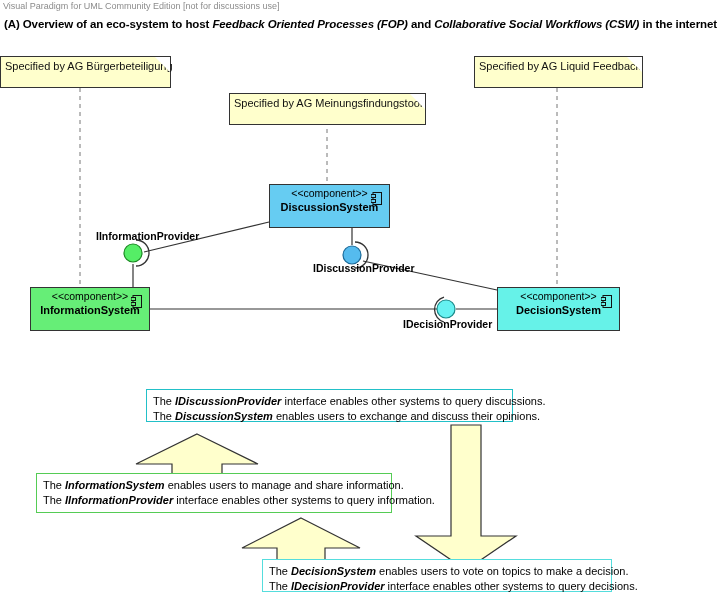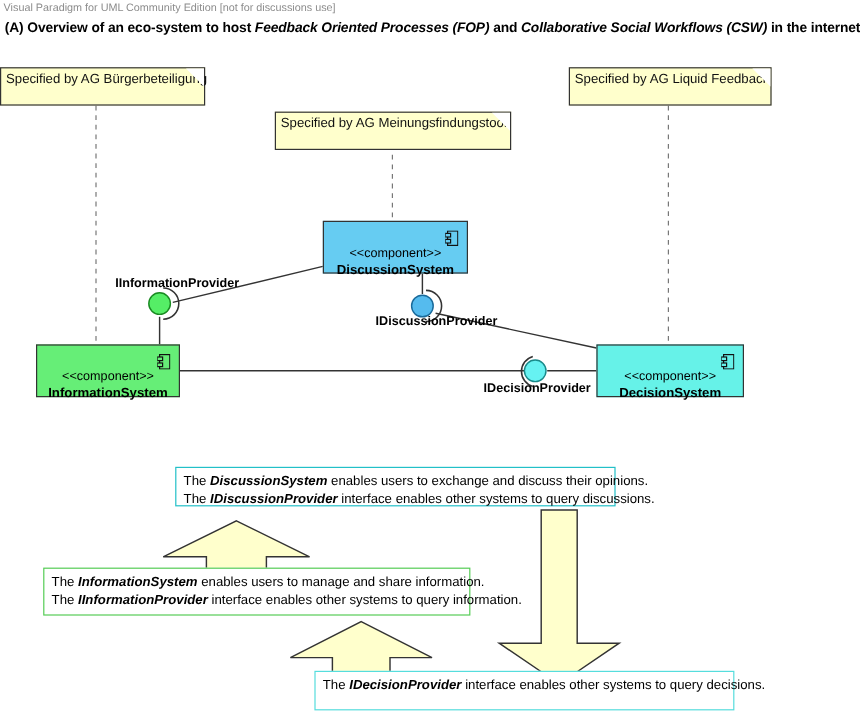--- a/index.html
+++ b/index.html
@@ -62,21 +62,21 @@
     border-left: 15px solid transparent;
     border-top: 15px solid #ffffff;
   }
 
   
   .component {
     position: absolute;
     box-sizing: border-box;
     border: 1px solid #333333;
     text-align: center;
-    padding-top: 20px;
+    padding-top: 2px;
   }
   .component .stereo {
     font-size: 10.5px;
     line-height: 13px;
     color: #000;
   }
   .component .cname {
     font-size: 11px;
     font-weight: bold;
     line-height: 14px;
@@ -201,24 +201,25 @@
   </svg>
 </div>
 
 <div class="iface-label" style="left:96px; top:230px;">IInformationProvider</div>
 
 <div class="iface-label" style="left:313px; top:262px;">IDiscussionProvider</div>
 
 <div class="iface-label" style="left:403px; top:318px;">IDecisionProvider</div>
 
 <div class="desc" style="left:146px; top:389px; width:367px; height:33px; border:1px solid #22c0c8;">
+  <span class="line"><span>The </span><i>IDiscussionProvider</i><span> interface enables other systems to query discussions.</span></span>
   <span class="line"><span>The </span><i>DiscussionSystem</i><span> enables users to exchange and discuss their opinions.</span></span>
-  <span class="line"><span>The </span><i>IDiscussionProvider</i><span> interface enables other systems to query discussions.</span></span>
 </div>
 
 <div class="desc" style="left:36px; top:473px; width:356px; height:40px; border:1px solid #55cc55;">
   <span class="line"><span>The </span><i>InformationSystem</i><span> enables users to manage and share information.</span></span>
   <span class="line"><span>The </span><i>IInformationProvider</i><span> interface enables other systems to query information.</span></span>
 </div>
 
 <div class="desc" style="left:262px; top:559px; width:350px; height:33px; border:1px solid #55dddd;">
+  <span class="line"><span>The </span><i>DecisionSystem</i><span> enables users to vote on topics to make a decision.</span></span>
   <span class="line"><span>The </span><i>IDecisionProvider</i><span> interface enables other systems to query decisions.</span></span>
 </div>
 
 </body></html>

